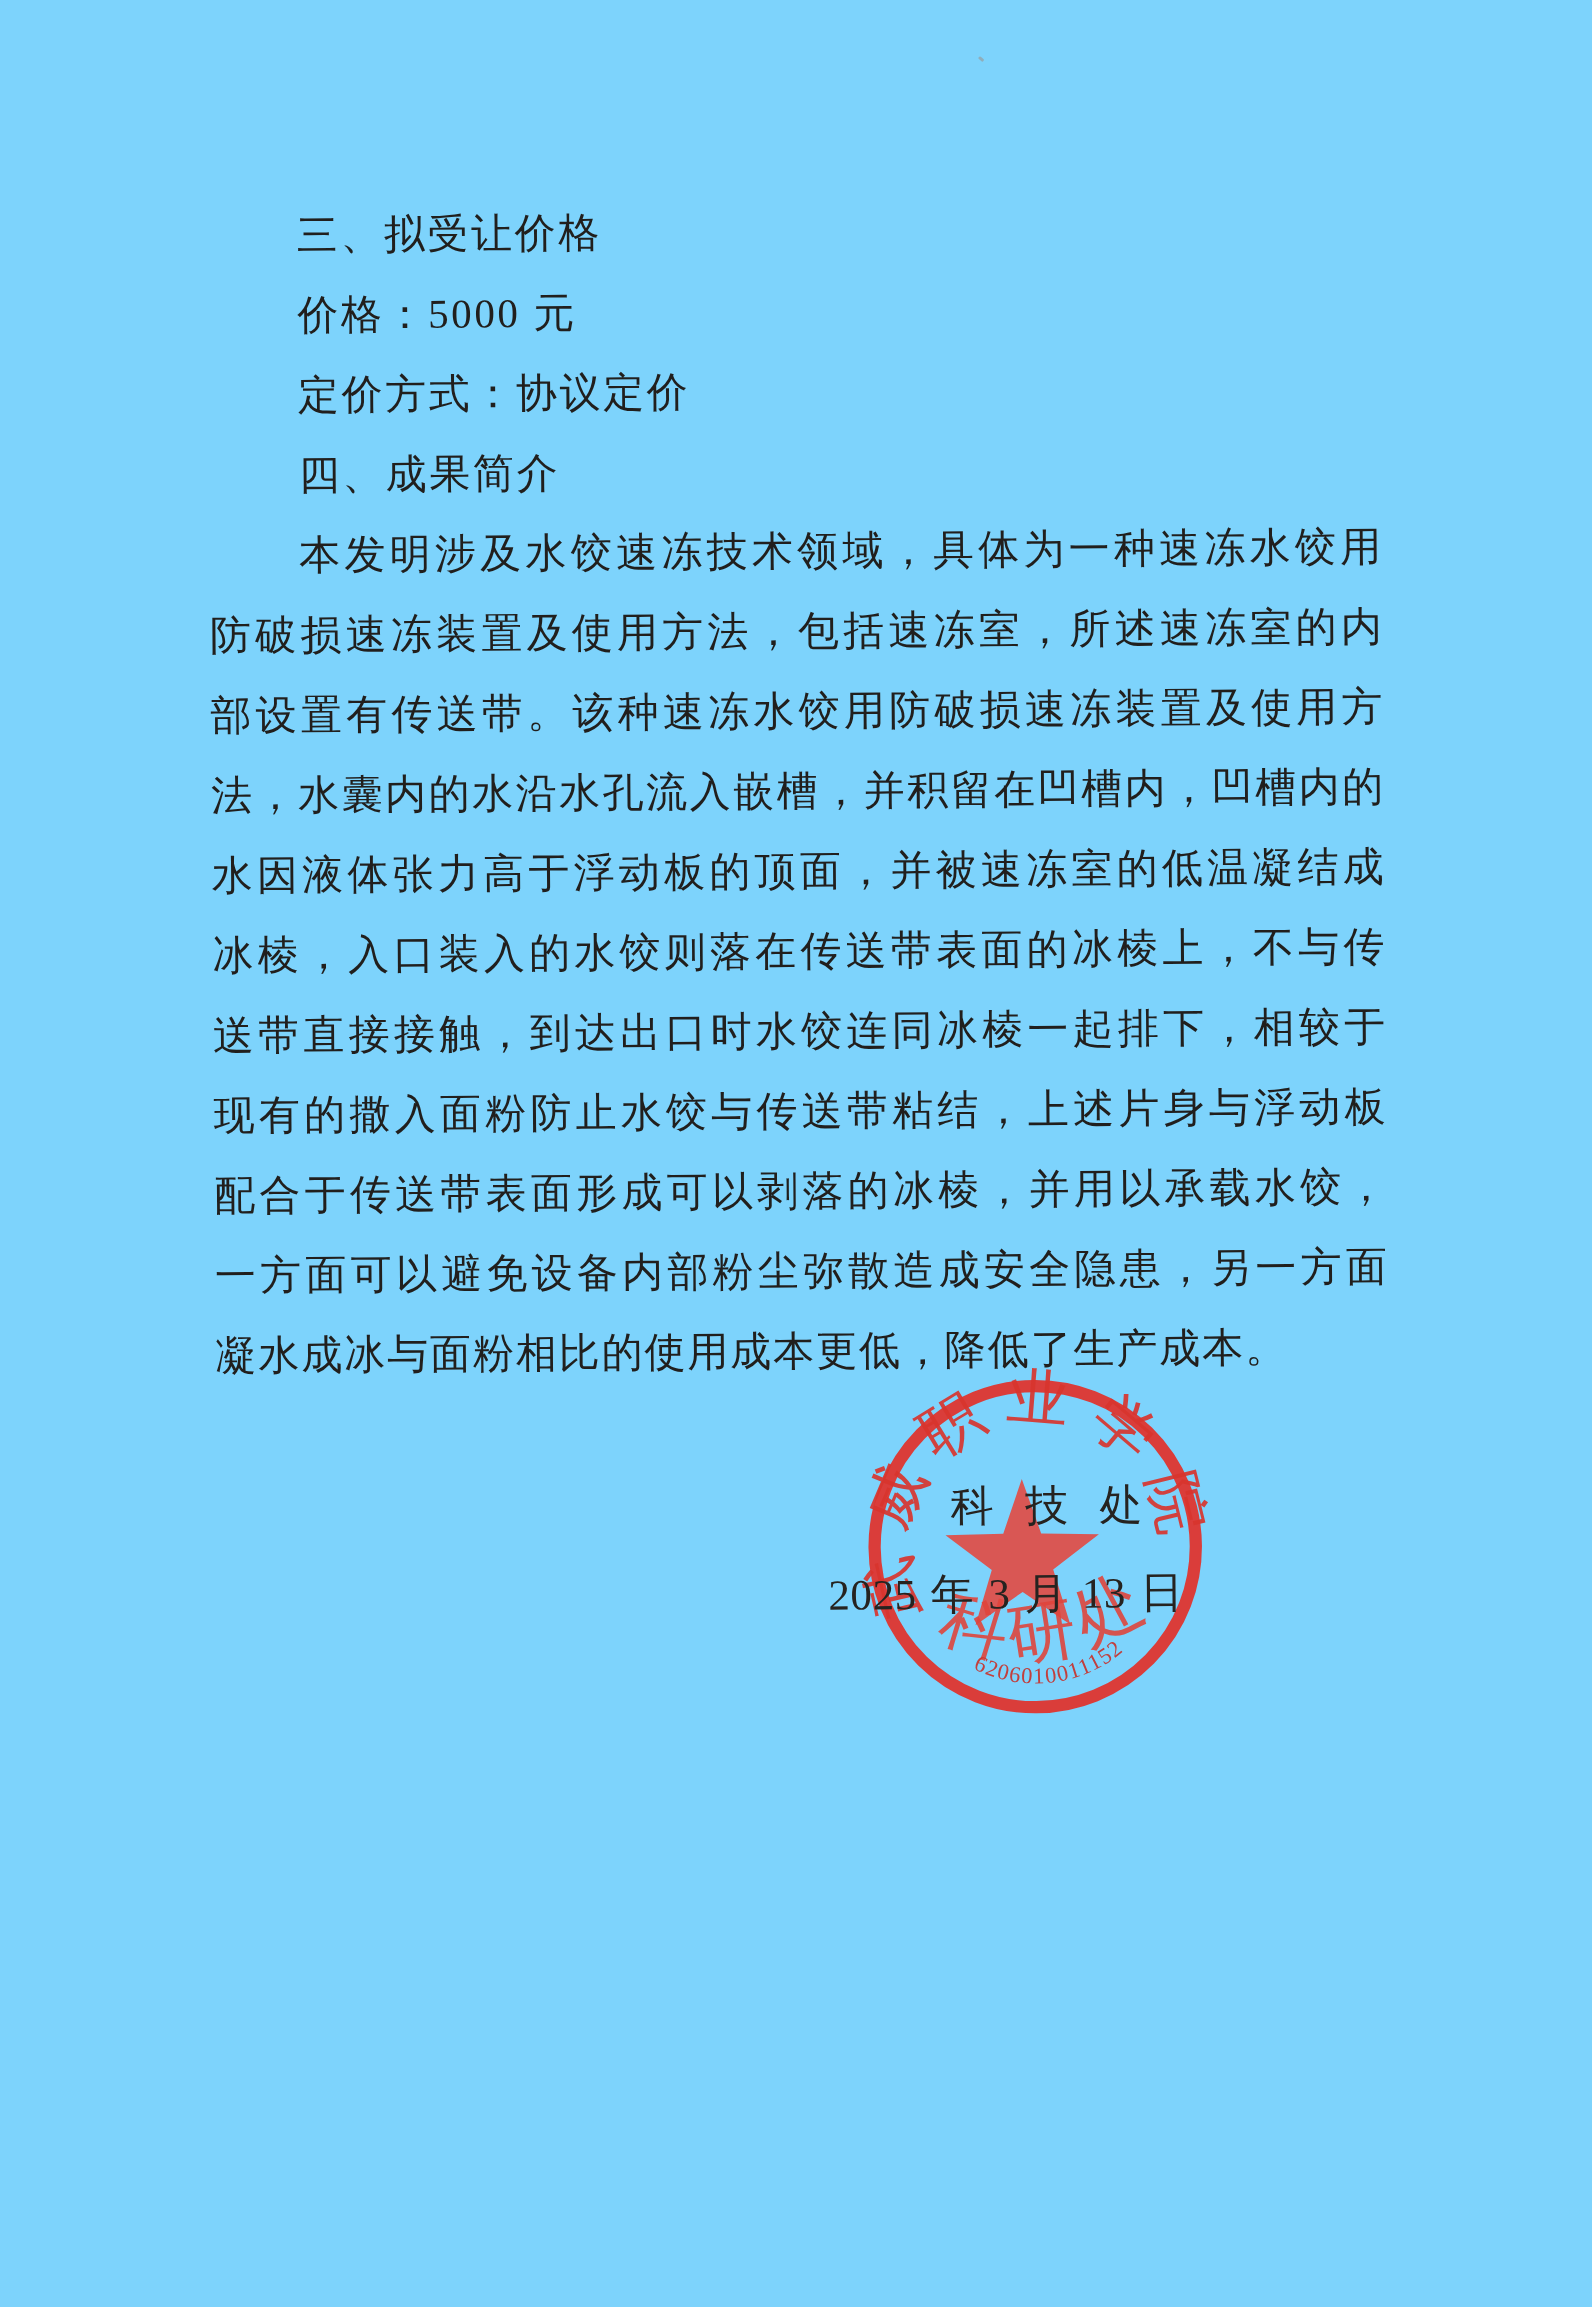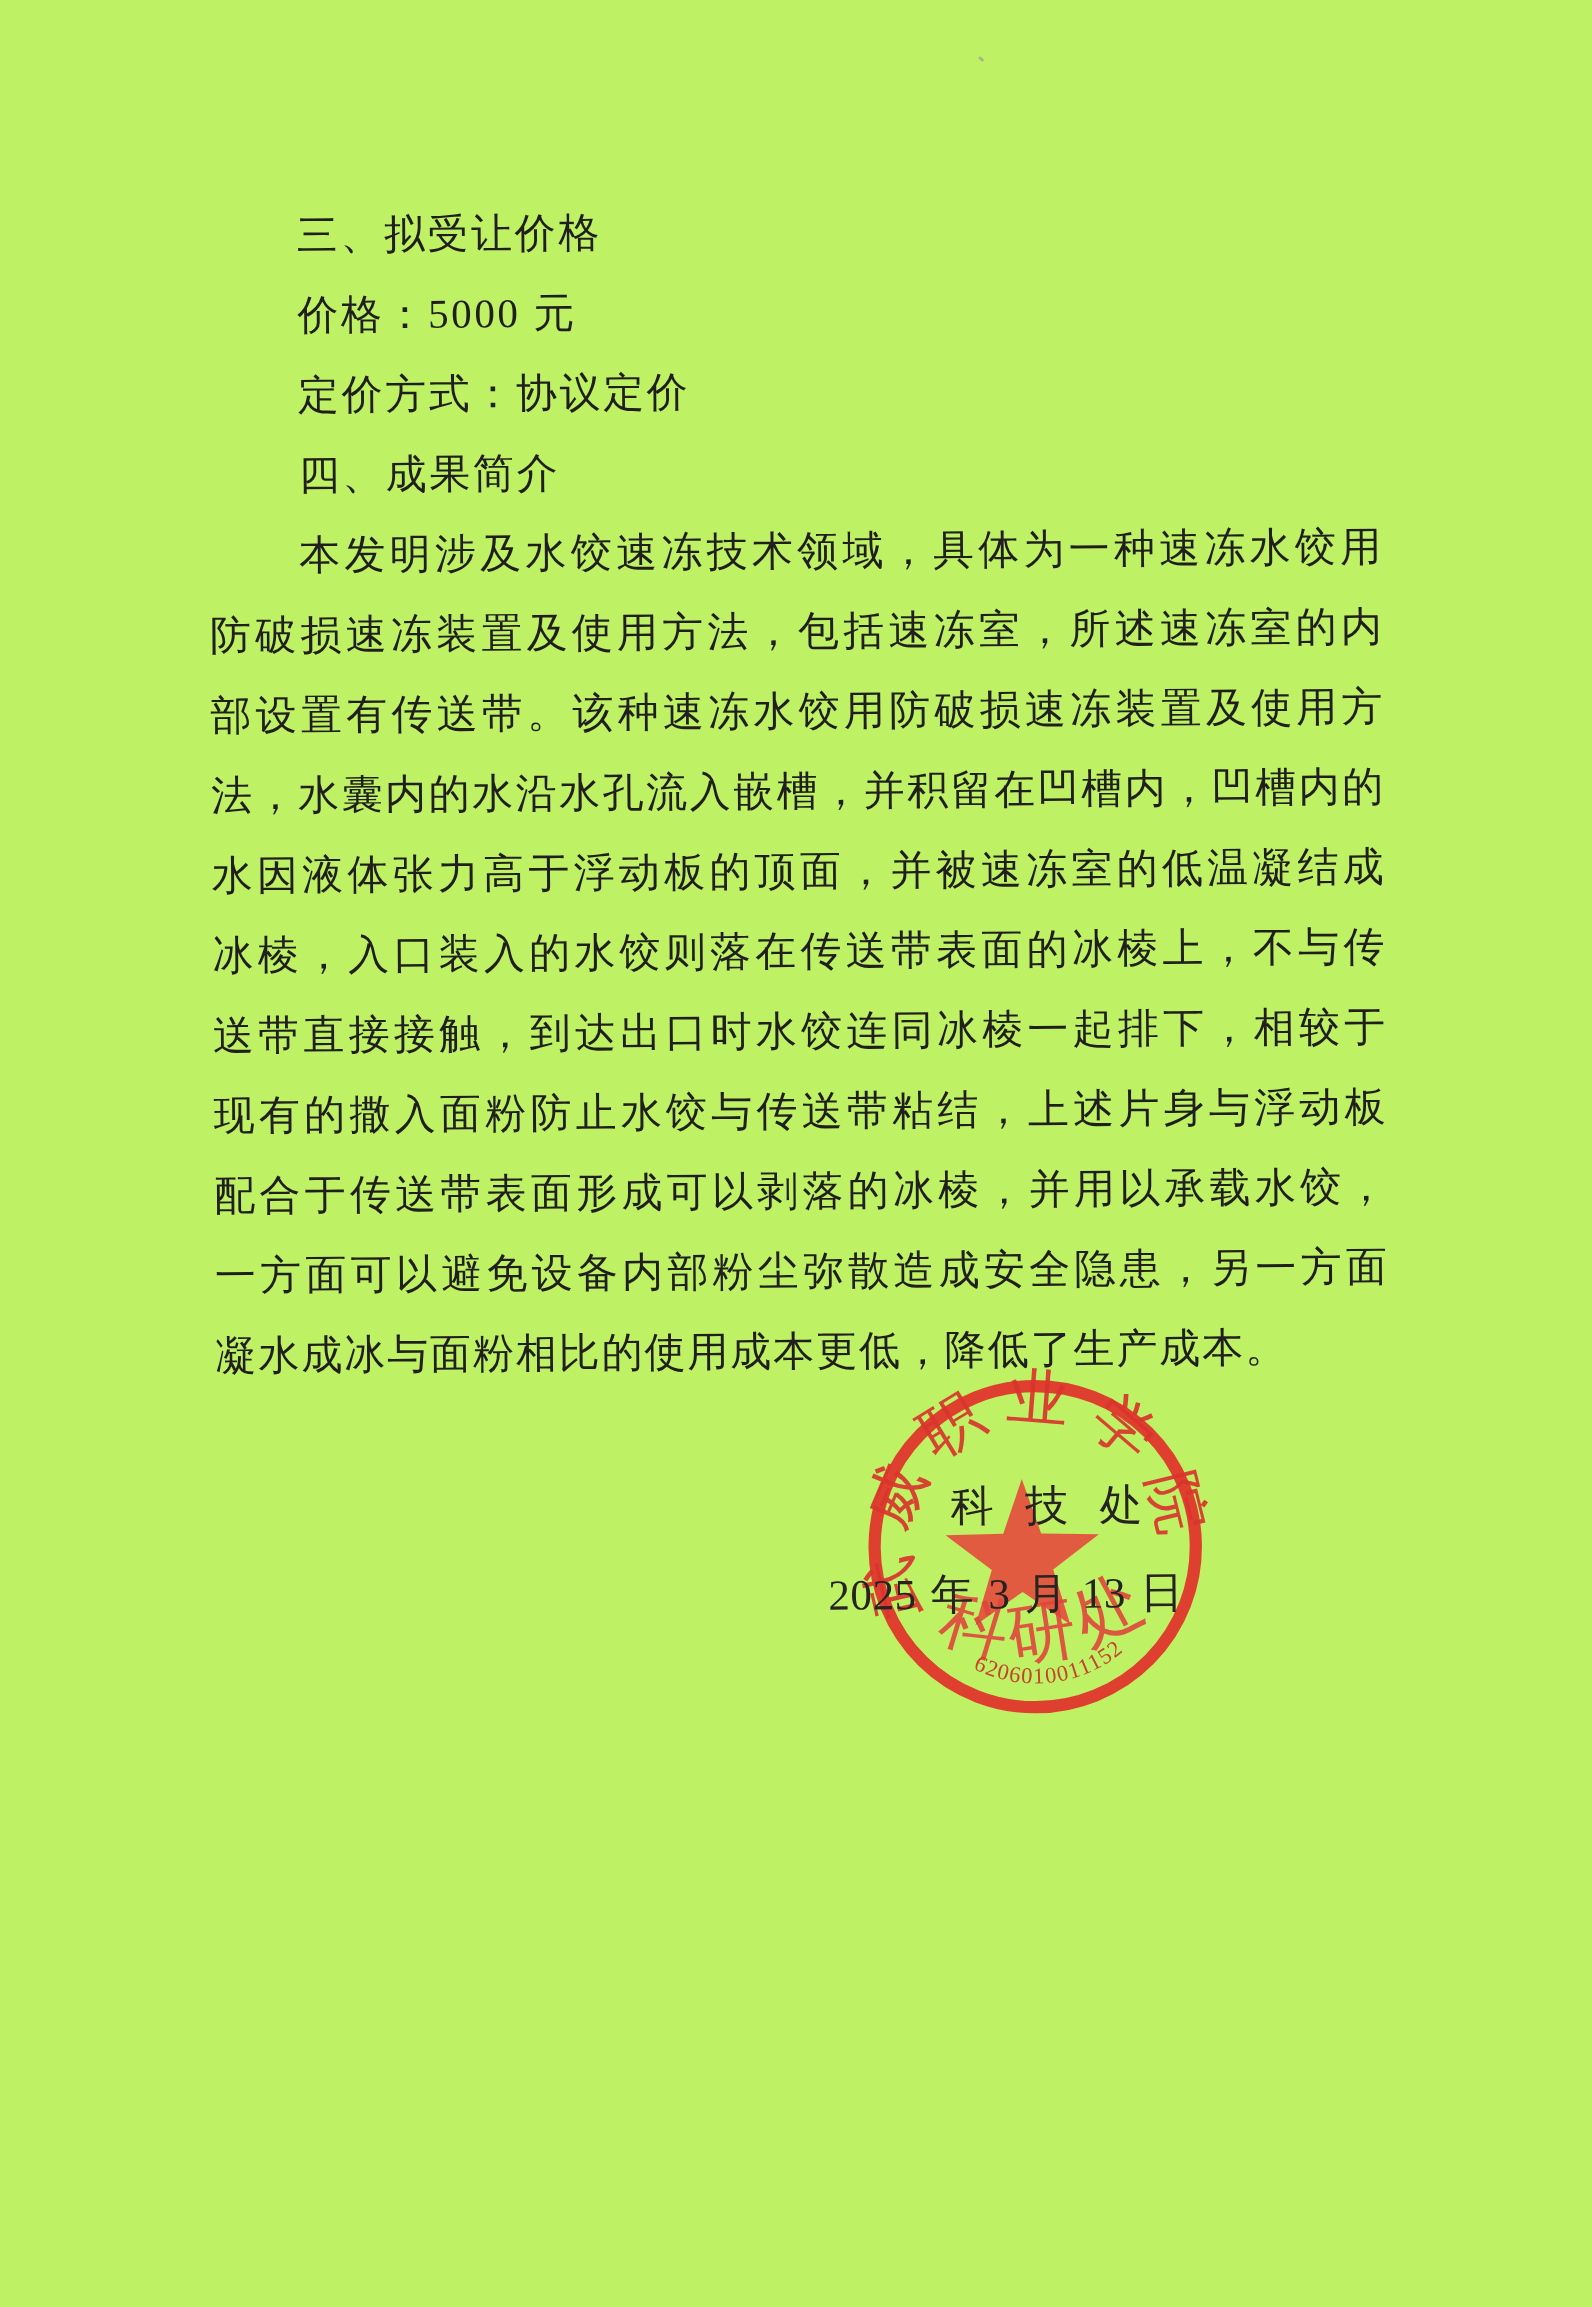--- a/index.html
+++ b/index.html
@@ -1,19 +1,19 @@
 <!DOCTYPE html>
 <html style="font-size:10.3px"><head>
 <meta charset="utf-8">
 <style>
   html,body{margin:0;padding:0;background:#e9e9e9;}
   .page{
     position:relative;
     width:1592px;height:2307px;
-    background:#bef264;
+    background:#7dd3fc;
     overflow:hidden;
     font-family:"Liberation Serif","DejaVu Serif",serif;
   }
   .skew{position:absolute;inset:0;transform:rotate(-0.45deg);transform-origin:50% 45%;}
 
   
   .text-block{
     position:absolute;left:213px;top:191px;width:1174px;
     color:#211f1d;font-size:41px;
   }

